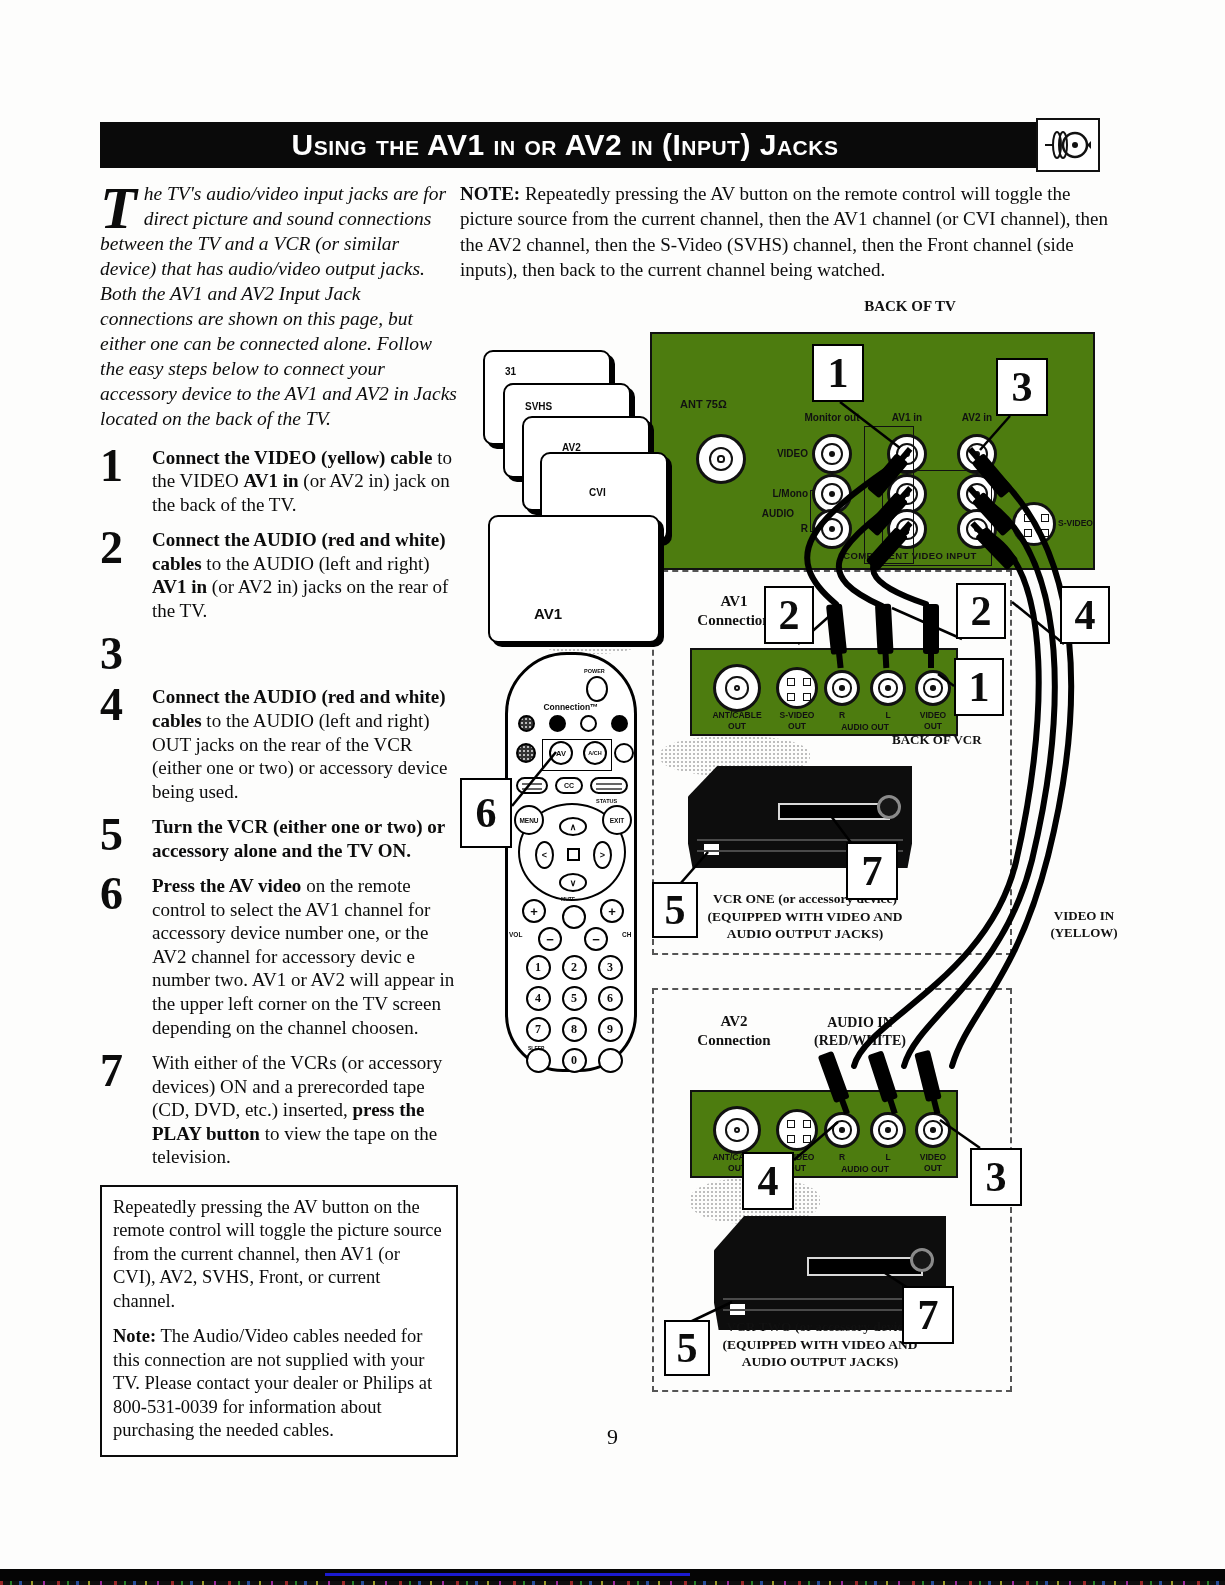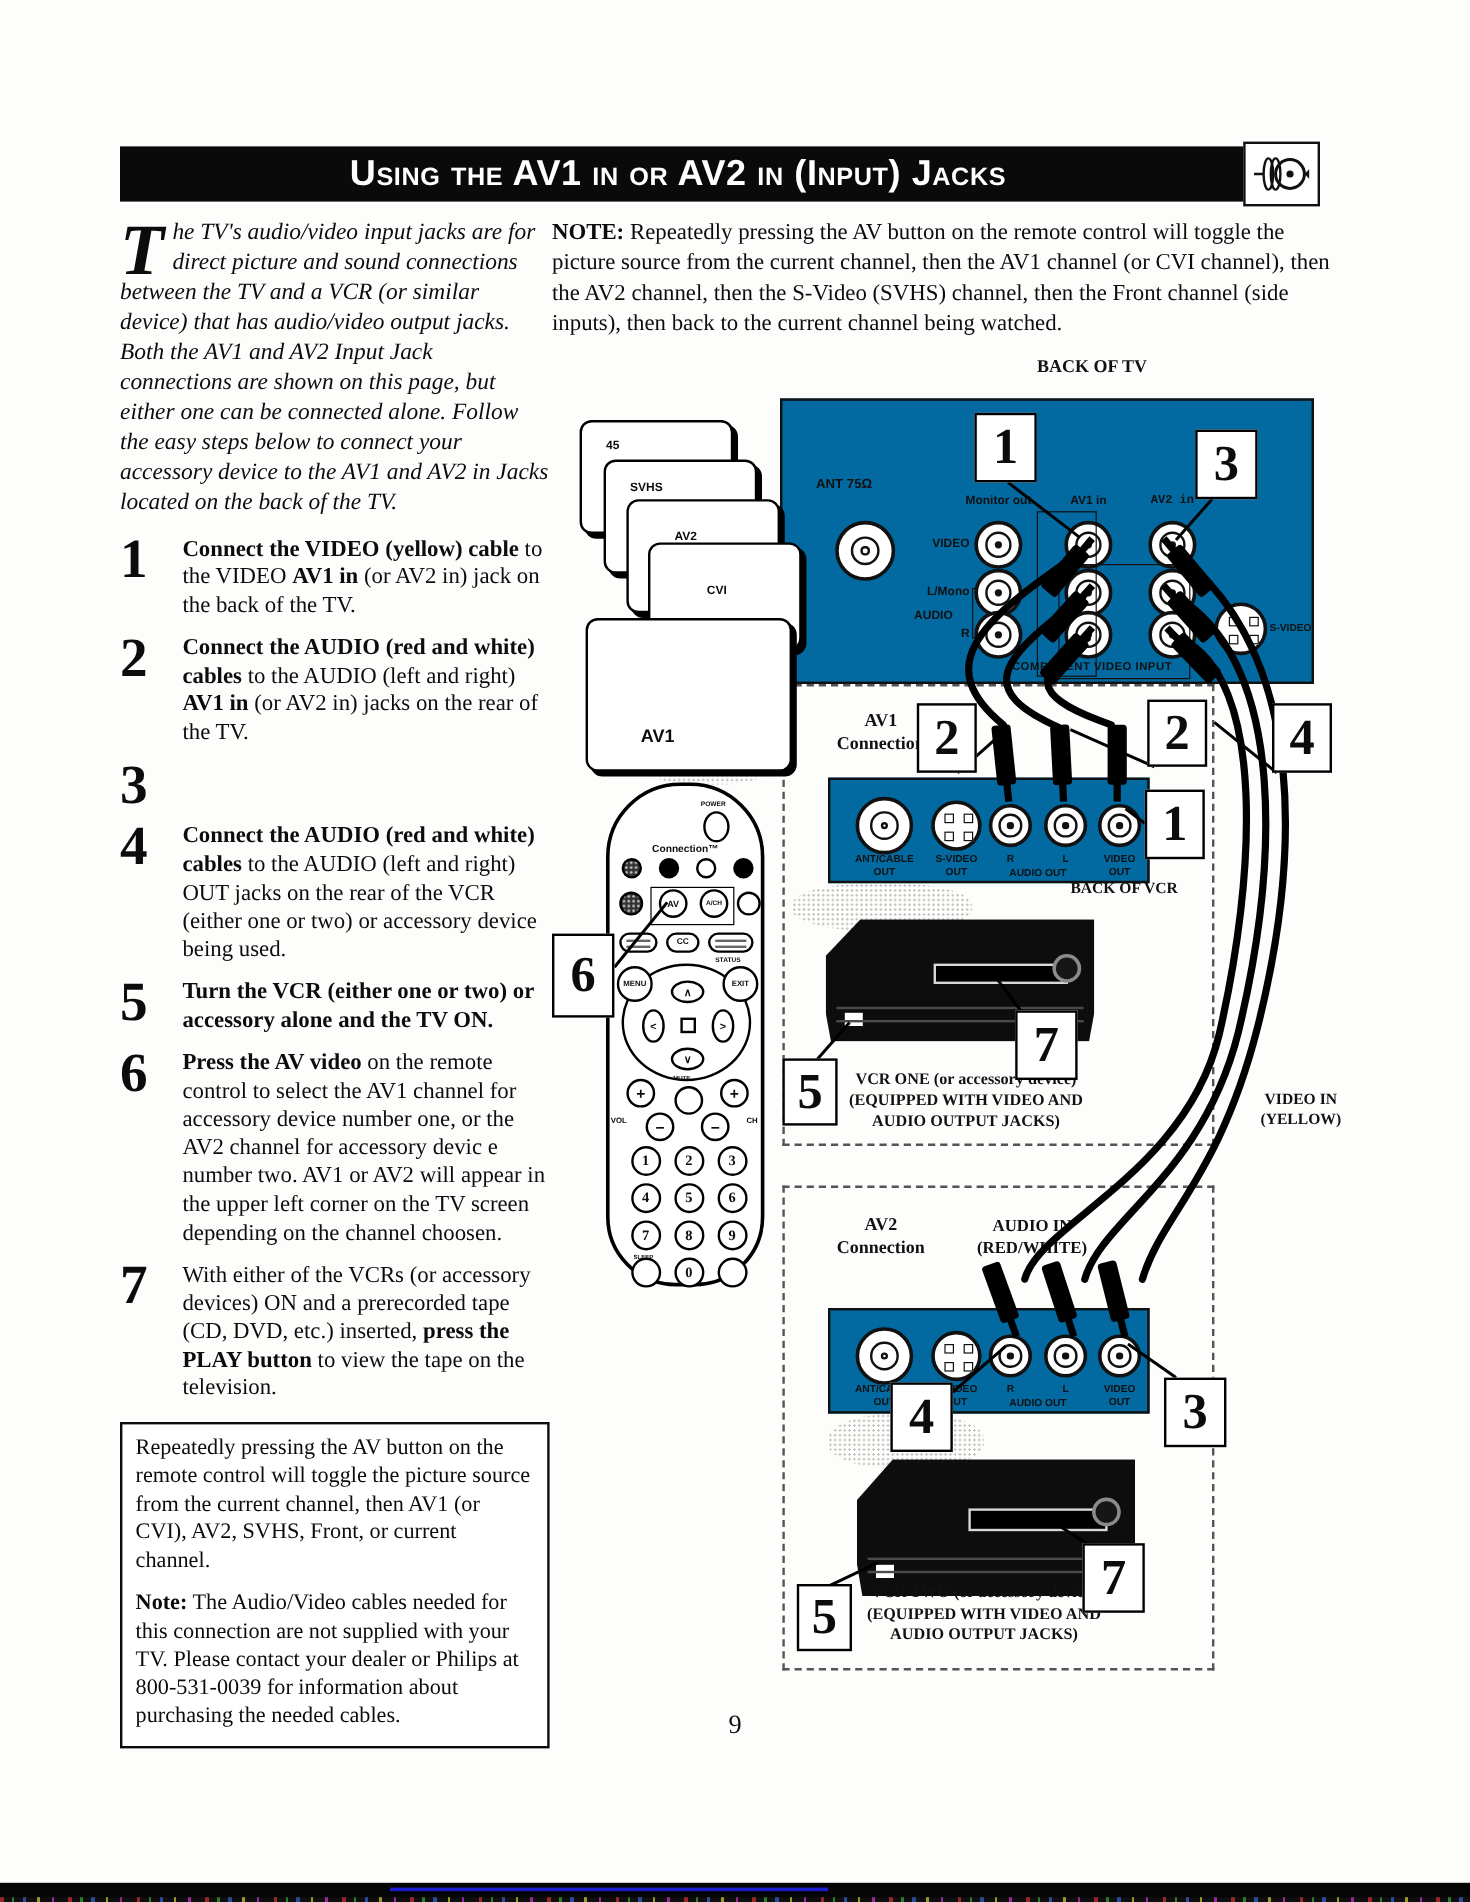--- a/index.html
+++ b/index.html
@@ -32,21 +32,21 @@
   .cio-body p{margin:0 0 12px 0;font-size:18.5px;line-height:1.27;}
   .cio-body p:last-child{margin-bottom:0;}
 
   
   .note{position:absolute;left:460px;top:181px;width:658px;margin:0;font-size:19px;line-height:1.33;}
 
   
   .abs{position:absolute;}
   .slabel{font-family:"Liberation Sans",sans-serif;font-weight:bold;color:#111;}
   .serifb{font-weight:bold;font-family:"Liberation Serif",serif;color:#111;}
-  .panel{position:absolute;background:#0369a1;border:2.5px solid #111;z-index:2;}
+  .panel{position:absolute;background:#4d7c0f;border:2.5px solid #111;z-index:2;}
   .dashed{position:absolute;border:2px dashed #555;z-index:0;}
   .rca{position:absolute;border:3px solid #111;border-radius:50%;background:#fff;}
   .rca::before{content:"";position:absolute;inset:18%;border:2.5px solid #111;border-radius:50%;}
   .rca::after{content:"";position:absolute;inset:41%;background:#111;border-radius:50%;}
   .coax{position:absolute;border:3px solid #111;border-radius:50%;background:#fff;}
   .coax::before{content:"";position:absolute;inset:22%;border:2.5px solid #111;border-radius:50%;}
   .coax::after{content:"";position:absolute;inset:42%;border:2px solid #111;border-radius:50%;background:#fff;}
   .svid{position:absolute;border:3px solid #111;border-radius:50%;background:#fff;}
   .svid i{position:absolute;width:6px;height:6px;border:1.5px solid #111;background:#fff;}
   .callout{position:absolute;background:#fff;border:2.5px solid #000;z-index:30;display:flex;
@@ -159,21 +159,21 @@
   <div class="dashed" style="left:652px;top:988px;width:360px;height:404px;" data-interactable="false"></div>
 
   <div class="abs" style="left:620px;top:430px;width:34px;height:118px;background:#fff;border:2.5px solid #111;border-right:none;z-index:1;" data-interactable="false"></div>
 
   <div class="panel" style="left:650px;top:332px;width:445px;height:238px;" data-interactable="false">
     <div class="abs slabel" style="left:28px;top:64px;width:90px;font-size:11px;" data-interactable="false">ANT 75Ω</div>
     <div class="coax" style="left:44px;top:100px;width:50px;height:50px;" data-interactable="false"></div>
 
     <div class="abs slabel" style="left:140px;top:78px;width:80px;text-align:center;font-size:10px;" data-interactable="false">Monitor out</div>
     <div class="abs slabel" style="left:220px;top:78px;width:70px;text-align:center;font-size:10px;" data-interactable="false">AV1 in</div>
-    <div class="abs slabel" style="left:290px;top:78px;width:70px;text-align:center;font-size:10px;font-family:Liberation Mono, monospace;" data-interactable="false">AV2 in</div>
+    <div class="abs slabel" style="left:290px;top:78px;width:70px;text-align:center;font-size:10px;" data-interactable="false">AV2 in</div>
 
     <div class="abs slabel" style="left:98px;top:114px;width:58px;text-align:right;font-size:10px;" data-interactable="false">VIDEO</div>
     <div class="abs slabel" style="left:96px;top:154px;width:60px;text-align:right;font-size:10px;" data-interactable="false">L/Mono</div>
     <div class="abs slabel" style="left:82px;top:174px;width:60px;text-align:right;font-size:10px;" data-interactable="false">AUDIO</div>
     <div class="abs slabel" style="left:118px;top:189px;width:38px;text-align:right;font-size:10px;" data-interactable="false">R</div>
     <div class="abs" style="left:158px;top:156px;width:5px;height:42px;border-left:1.5px solid #111;border-top:1.5px solid #111;border-bottom:1.5px solid #111;" data-interactable="false"></div>
 
     <div class="rca" style="left:160px;top:100px;width:40px;height:40px;" data-interactable="false"></div>
     <div class="rca" style="left:160px;top:140px;width:40px;height:40px;" data-interactable="false"></div>
     <div class="rca" style="left:160px;top:175px;width:40px;height:40px;" data-interactable="false"></div>
@@ -192,21 +192,21 @@
         <i style="left:26px;top:9px;"></i>
         <i style="left:9px;top:24px;"></i>
         <i style="left:26px;top:24px;"></i>
     </div>
     <div class="abs slabel" style="left:406px;top:184px;width:48px;font-size:8.5px;" data-interactable="false">S-VIDEO</div>
 
     <div class="abs slabel" style="left:168px;top:216px;width:180px;text-align:center;font-size:9.5px;letter-spacing:.4px;" data-interactable="false">COMPONENT VIDEO INPUT</div>
   </div>
 
   <div class="screen" style="left:483px;top:350px;width:128px;height:95px;z-index:1;" data-interactable="false">
-      <span style="left:20px;top:14px;font-size:10px;" data-interactable="false">45</span>
+      <span style="left:20px;top:14px;font-size:10px;" data-interactable="false">31</span>
     </div>
   <div class="screen" style="left:503px;top:383px;width:128px;height:95px;z-index:2;" data-interactable="false">
       <span style="left:20px;top:16px;font-size:10px;" data-interactable="false">SVHS</span>
     </div>
   <div class="screen" style="left:522px;top:416px;width:128px;height:95px;z-index:3;" data-interactable="false">
       <span style="left:38px;top:24px;font-size:10px;" data-interactable="false">AV2</span>
     </div>
   <div class="screen" style="left:540px;top:452px;width:128px;height:90px;z-index:4;" data-interactable="false">
       <span style="left:47px;top:33px;font-size:10px;" data-interactable="false">CVI</span>
     </div>

